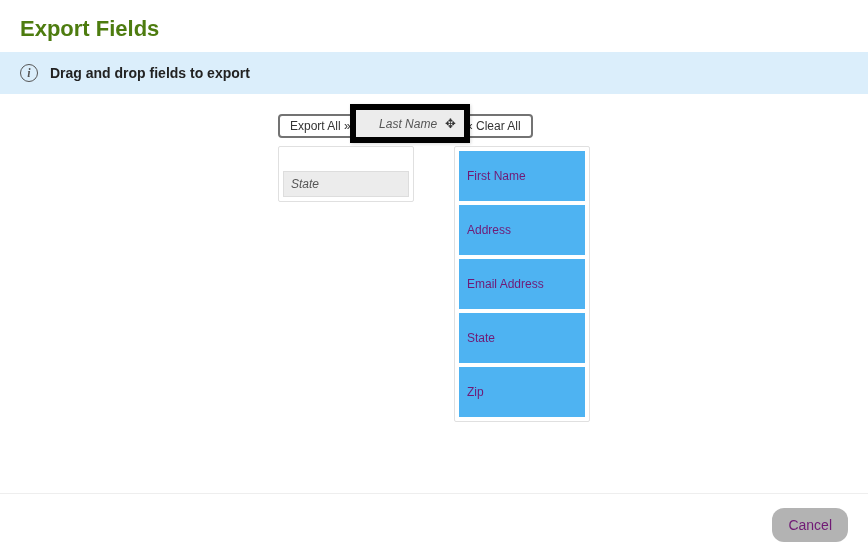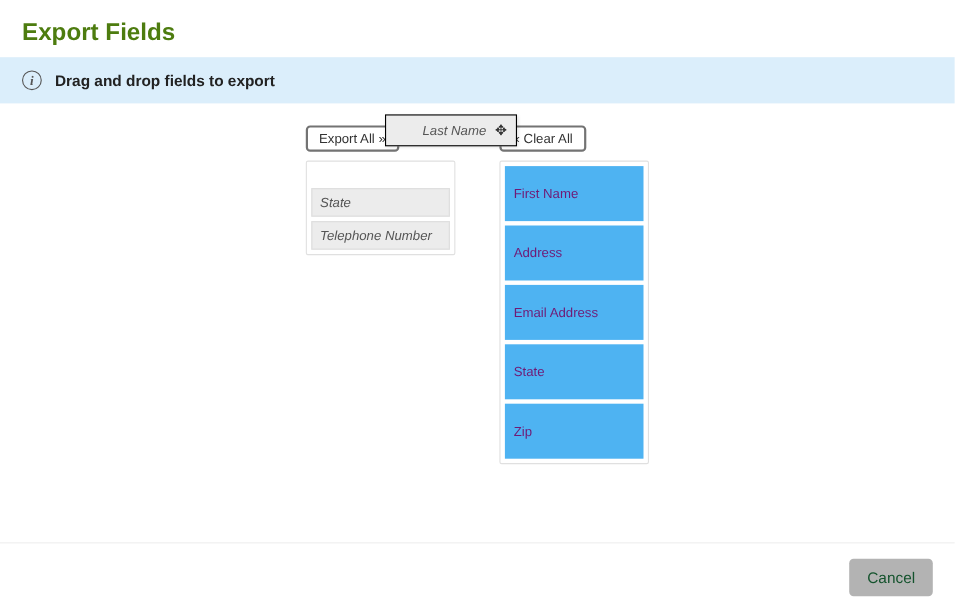--- a/index.html
+++ b/index.html
@@ -105,21 +105,21 @@
       font-size: 12px;
       font-weight: 500;
       cursor: grab;
     }
     .dragging-item {
       position: absolute;
       left: 350px;
       top: 10px;
       width: 120px;
       background: #ececec;
-      border: 1px solid #000000;
+      border: 6px solid #000000;
       padding: 6px 8px;
       font-size: 12px;
       font-style: italic;
       color: #555;
       box-shadow: 1px 1px 3px rgba(0,0,0,0.15);
       display: flex;
       align-items: center;
       justify-content: flex-end;
       gap: 8px;
       z-index: 10;
@@ -146,21 +146,22 @@
     .btn {
       border: none;
       border-radius: 4px;
       padding: 9px 16px;
       font-size: 14px;
       font-weight: 500;
       cursor: pointer;
     }
     .btn-cancel {
       background: #b3b3b3;
-      color: #14532d;
+      color: #701a75;
+      border-radius: 12px;
     }
     .btn-export {
       background: #2fa84f;
       color: #fff;
     }
   </style>
 </head>
 <body>
 
 <div class="header">
@@ -171,21 +172,20 @@
   <span class="info-icon">i</span>
   <span class="info-text">Drag and drop fields to export</span>
 </div>
 
 <div class="main-area">
 
   <div class="column-wrap">
     <button class="col-button">Export All »</button>
     <div class="field-list available">
       <div class="available-item">State</div>
-      <div class="available-item">Telephone Number</div>
     </div>
   </div>
 
   <div class="column-wrap right">
     <button class="col-button">« Clear All</button>
     <div class="field-list">
       <div class="selected-item">First Name</div>
       <div class="selected-item">Address</div>
       <div class="selected-item">Email Address</div>
       <div class="selected-item">State</div>

